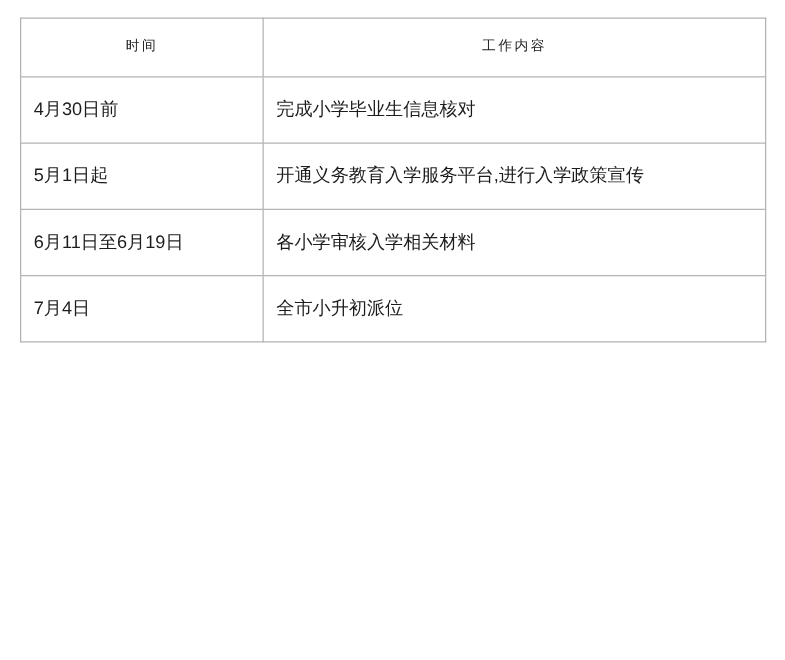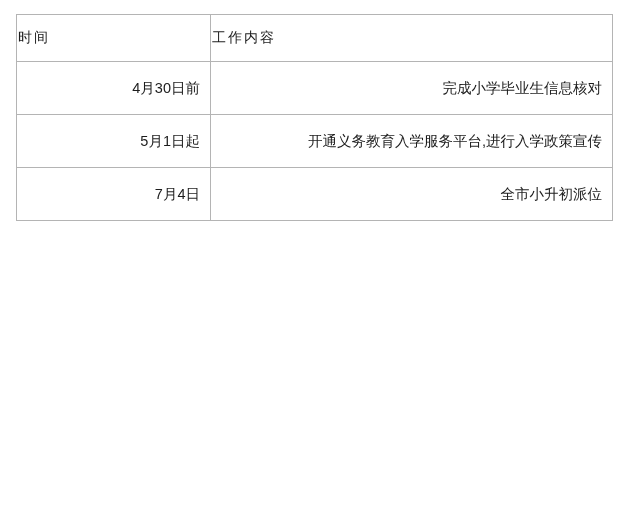--- a/index.html
+++ b/index.html
@@ -27,26 +27,25 @@
     table-layout: fixed;
   }
   table.schedule th,
   table.schedule td {
     border: 1px solid #b4b4b4;
     vertical-align: middle;
     font-weight: normal;
     font-size: 14.5px;
     line-height: 1.55;
     color: #1c1c1c;
-    text-align: right;
   }
   table.schedule th {
-    text-align: left;
+    text-align: center;
     height: 44px;
-    font-size: 14px;
+    font-size: 11px;
     letter-spacing: 2px;
   }
   table.schedule td {
     padding: 9px 10px 9px 10px;
   }
   col.col-time { width: 194px; }
   col.col-content { width: 402px; }
 
   td.time-cell {
     padding-left: 12px;
@@ -77,19 +76,23 @@
     <tbody>
       <tr class="row-single">
         <td class="time-cell">4月30日前</td>
         <td class="content-cell">完成小学毕业生信息核对</td>
       </tr>
       <tr class="row-single">
         <td class="time-cell">5月1日起</td>
         <td class="content-cell">开通义务教育入学服务平台,进行入学政策宣传</td>
       </tr>
       <tr class="row-single">
+        <td class="time-cell">6月11日至6月19日</td>
+        <td class="content-cell">各小学审核入学相关材料</td>
+      </tr>
+      <tr class="row-single">
         <td class="time-cell">7月4日</td>
         <td class="content-cell">全市小升初派位</td>
       </tr>
 
     </tbody>
   </table>
 </div>
 
 </body></html>

